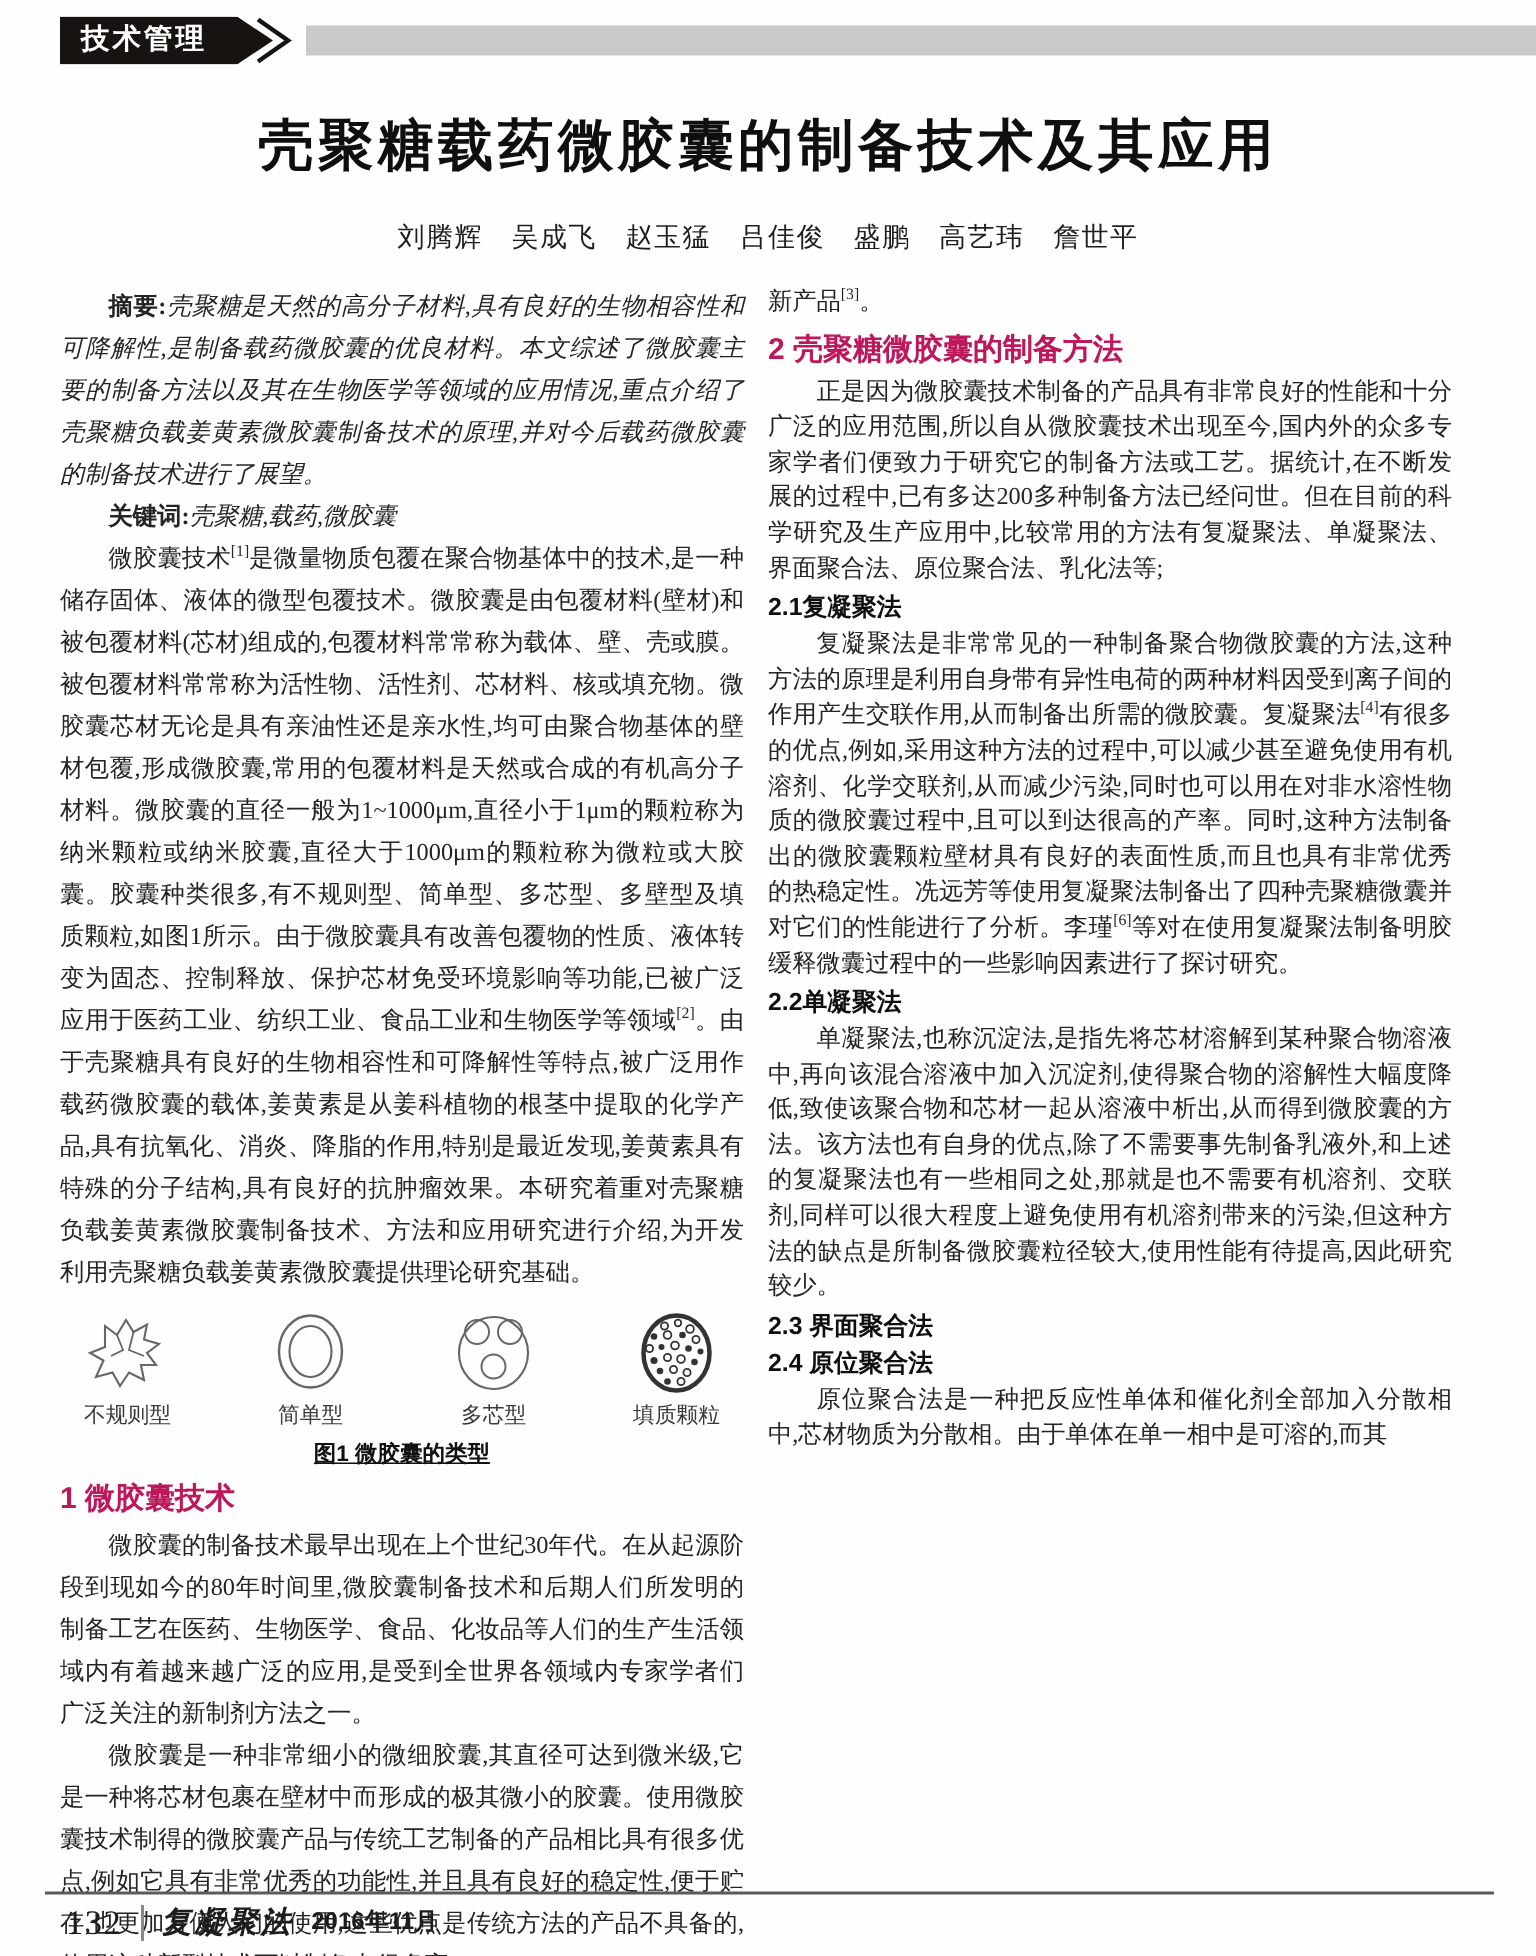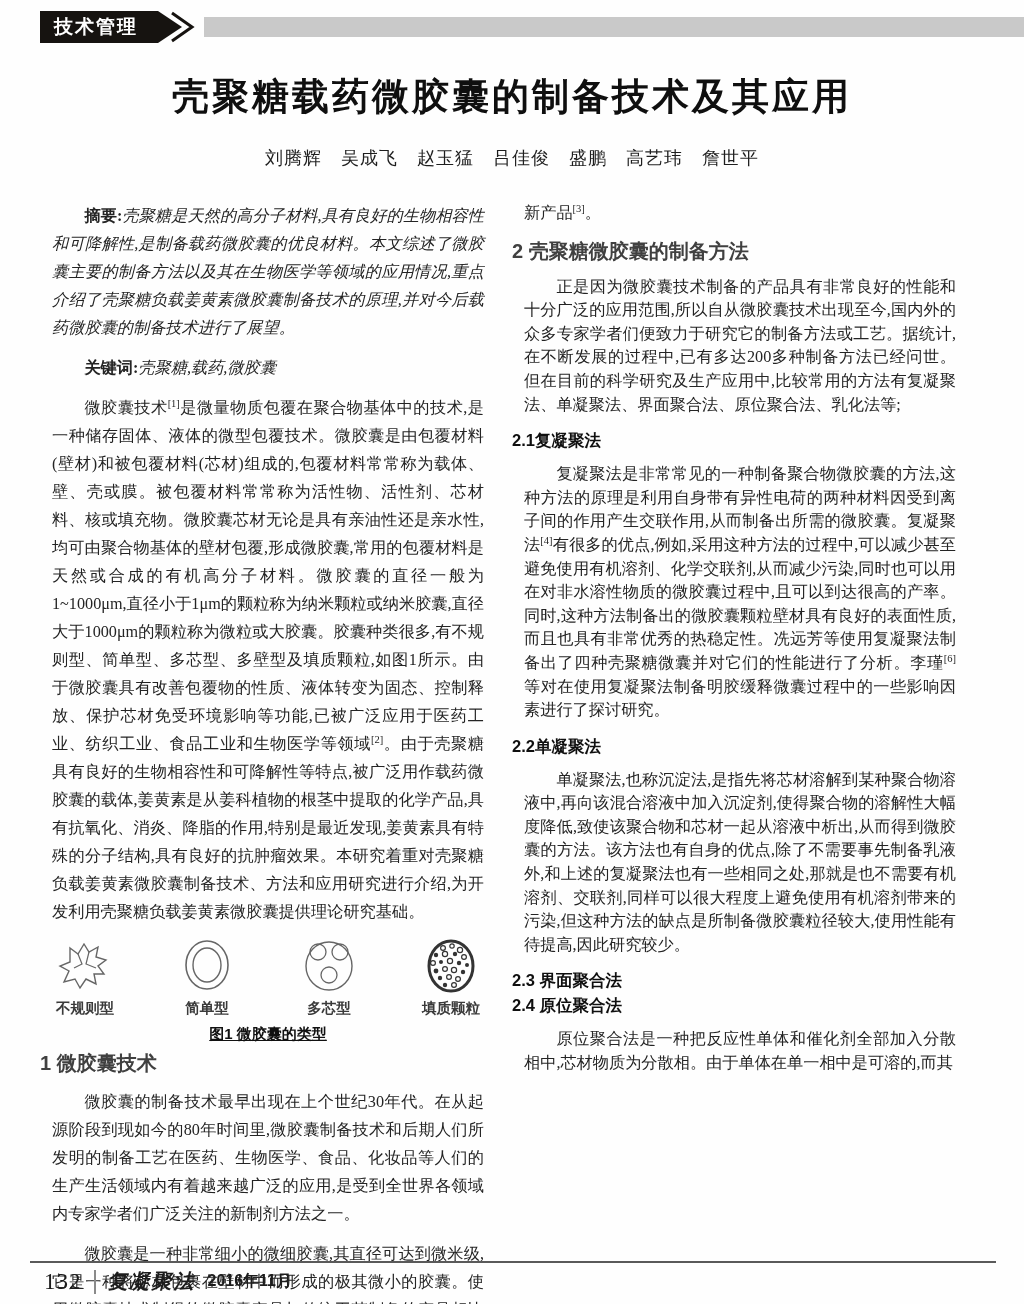--- a/index.html
+++ b/index.html
@@ -23,38 +23,38 @@
     margin-top:28px;text-align:center;font-family:"Liberation Sans",sans-serif;
     font-weight:bold;font-size:37px;letter-spacing:3px;color:#0f0f0f;
   }
   .authors{margin-top:24px;text-align:center;font-size:18px;color:#1e1e1e;letter-spacing:1px;}
   .affiliation{margin-top:9px;text-align:center;font-size:16.5px;color:#1e1e1e;}
   
   .columns{display:flex;gap:16px;margin:20px 40px 0 40px;}
   .col{width:456px;font-size:16.2px;text-align:justify;}
   .col-left{line-height:28px;}
   .col-right{line-height:23.6px;}
-  .col p{margin:12px;text-indent:2em;}
+  .col p{margin:0;text-indent:2em;}
   .col p.noindent{text-indent:0;}
   .b{font-weight:bold;}
   .abstract,.keywords{font-style:italic;}
   .abstract .b,.keywords .b{font-style:normal;}
   h3.sec{
     font-family:"Liberation Sans",sans-serif;font-weight:bold;font-size:20px;
-    color:#404040;margin:6px 0 4px 0;line-height:26px;text-align:left;
+    color:#be185d;margin:6px 0 4px 0;line-height:26px;text-align:left;
   }
   h4.sub{
     font-family:"Liberation Sans",sans-serif;font-weight:bold;font-size:16.5px;
     color:#0f0f0f;margin:3px 0 2px 0;line-height:22px;text-align:left;
   }
   sup{font-size:10.5px;line-height:0;}
   
   .figure{margin:12px 0 4px 0;}
   .fig-shapes{display:flex;justify-content:space-between;align-items:flex-end;padding:0 4px;}
-  .fig-item{width:82px;text-align:center;font-weight:bold;}
+  .fig-item{width:82px;text-align:center;}
   .fig-item svg{display:block;margin:0 auto;}
   .fig-label{font-size:14.5px;color:#3a3a3a;margin-top:3px;line-height:18px;}
   .fig-caption{
     text-align:center;font-family:"Liberation Sans",sans-serif;font-weight:bold;
     font-size:15px;color:#111;margin-top:7px;line-height:20px;text-decoration:underline;
   }
   
   .footer-rule{position:absolute;left:30px;right:28px;top:1261px;border-top:2px solid #5a5a5a;}
   .footer-content{
     position:absolute;left:44px;top:1268px;display:flex;align-items:center;gap:12px;

